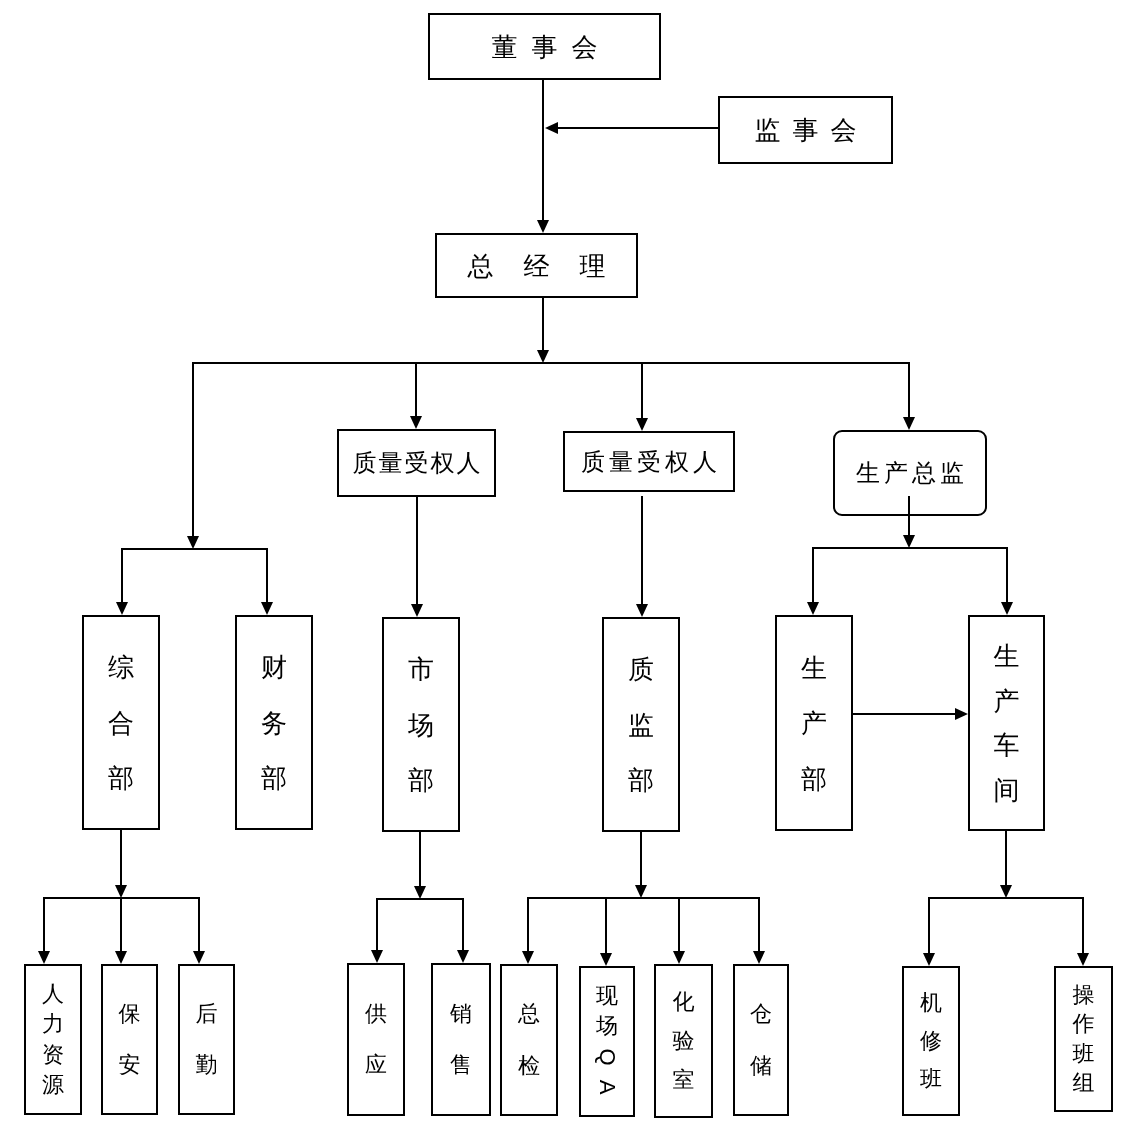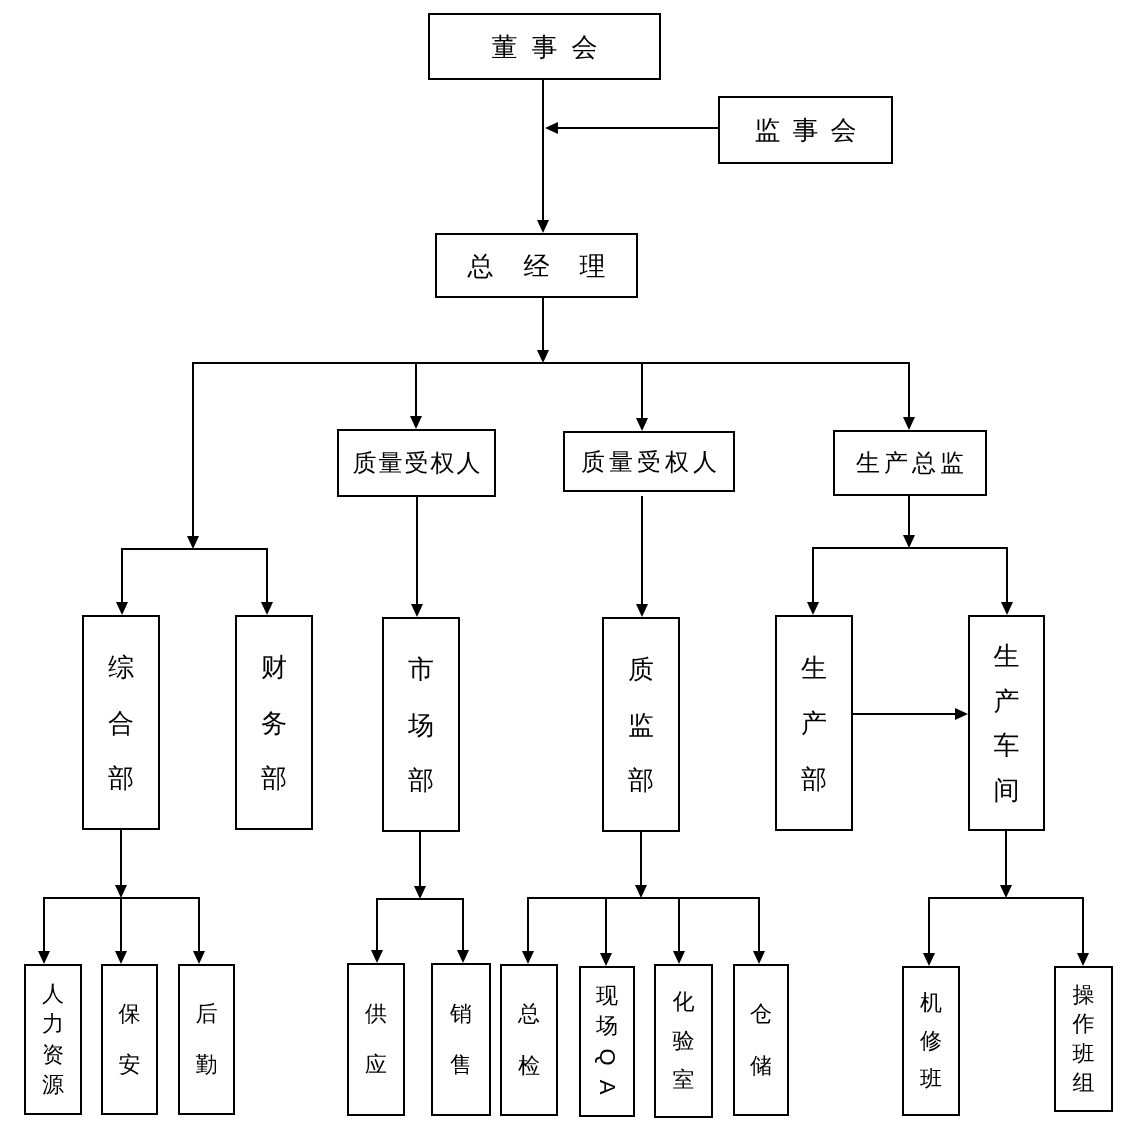--- a/index.html
+++ b/index.html
@@ -62,21 +62,21 @@
     </div>
     <div class="node" style="left: 435px; top: 233px; width: 203px; height: 65px; border-color: rgb(0, 0, 0); color: rgb(0, 0, 0); font-size: 26px;">
       <span class="hlabel" style="letter-spacing: 30px; margin-right: -30px;">总经理</span>
     </div>
     <div class="node" style="left: 337px; top: 429px; width: 159px; height: 68px; border-color: rgb(0, 0, 0); color: rgb(0, 0, 0); font-size: 24px;">
       <span class="hlabel" style="letter-spacing: 2px; margin-right: -2px;">质量受权人</span>
     </div>
     <div class="node" style="left: 563px; top: 431px; width: 172px; height: 61px; border-color: rgb(0, 0, 0); color: rgb(0, 0, 0); font-size: 24px;">
       <span class="hlabel" style="letter-spacing: 4px; margin-right: -4px;">质量受权人</span>
     </div>
-    <div class="node" style="left: 833px; top: 430px; width: 154px; height: 66px; border-color: rgb(0, 0, 0); color: rgb(0, 0, 0); font-size: 24px;">
+    <div class="node" style="left: 833px; top: 430px; width: 154px; height: 86px; border-color: rgb(0, 0, 0); color: rgb(0, 0, 0); font-size: 24px; border-radius: 9px;">
       <span class="hlabel" style="letter-spacing: 4px; margin-right: -4px;">生产总监</span>
     </div>
     <div class="node vert" style="left: 82px; top: 615px; width: 78px; height: 215px; border-color: rgb(0, 0, 0); color: rgb(0, 0, 0); font-size: 26px;">
       <span class="vchar">综</span>
       <span class="vchar">合</span>
       <span class="vchar">部</span>
     </div>
     <div class="node vert" style="left: 235px; top: 615px; width: 78px; height: 215px; border-color: rgb(0, 0, 0); color: rgb(0, 0, 0); font-size: 26px;">
       <span class="vchar">财</span>
       <span class="vchar">务</span>

